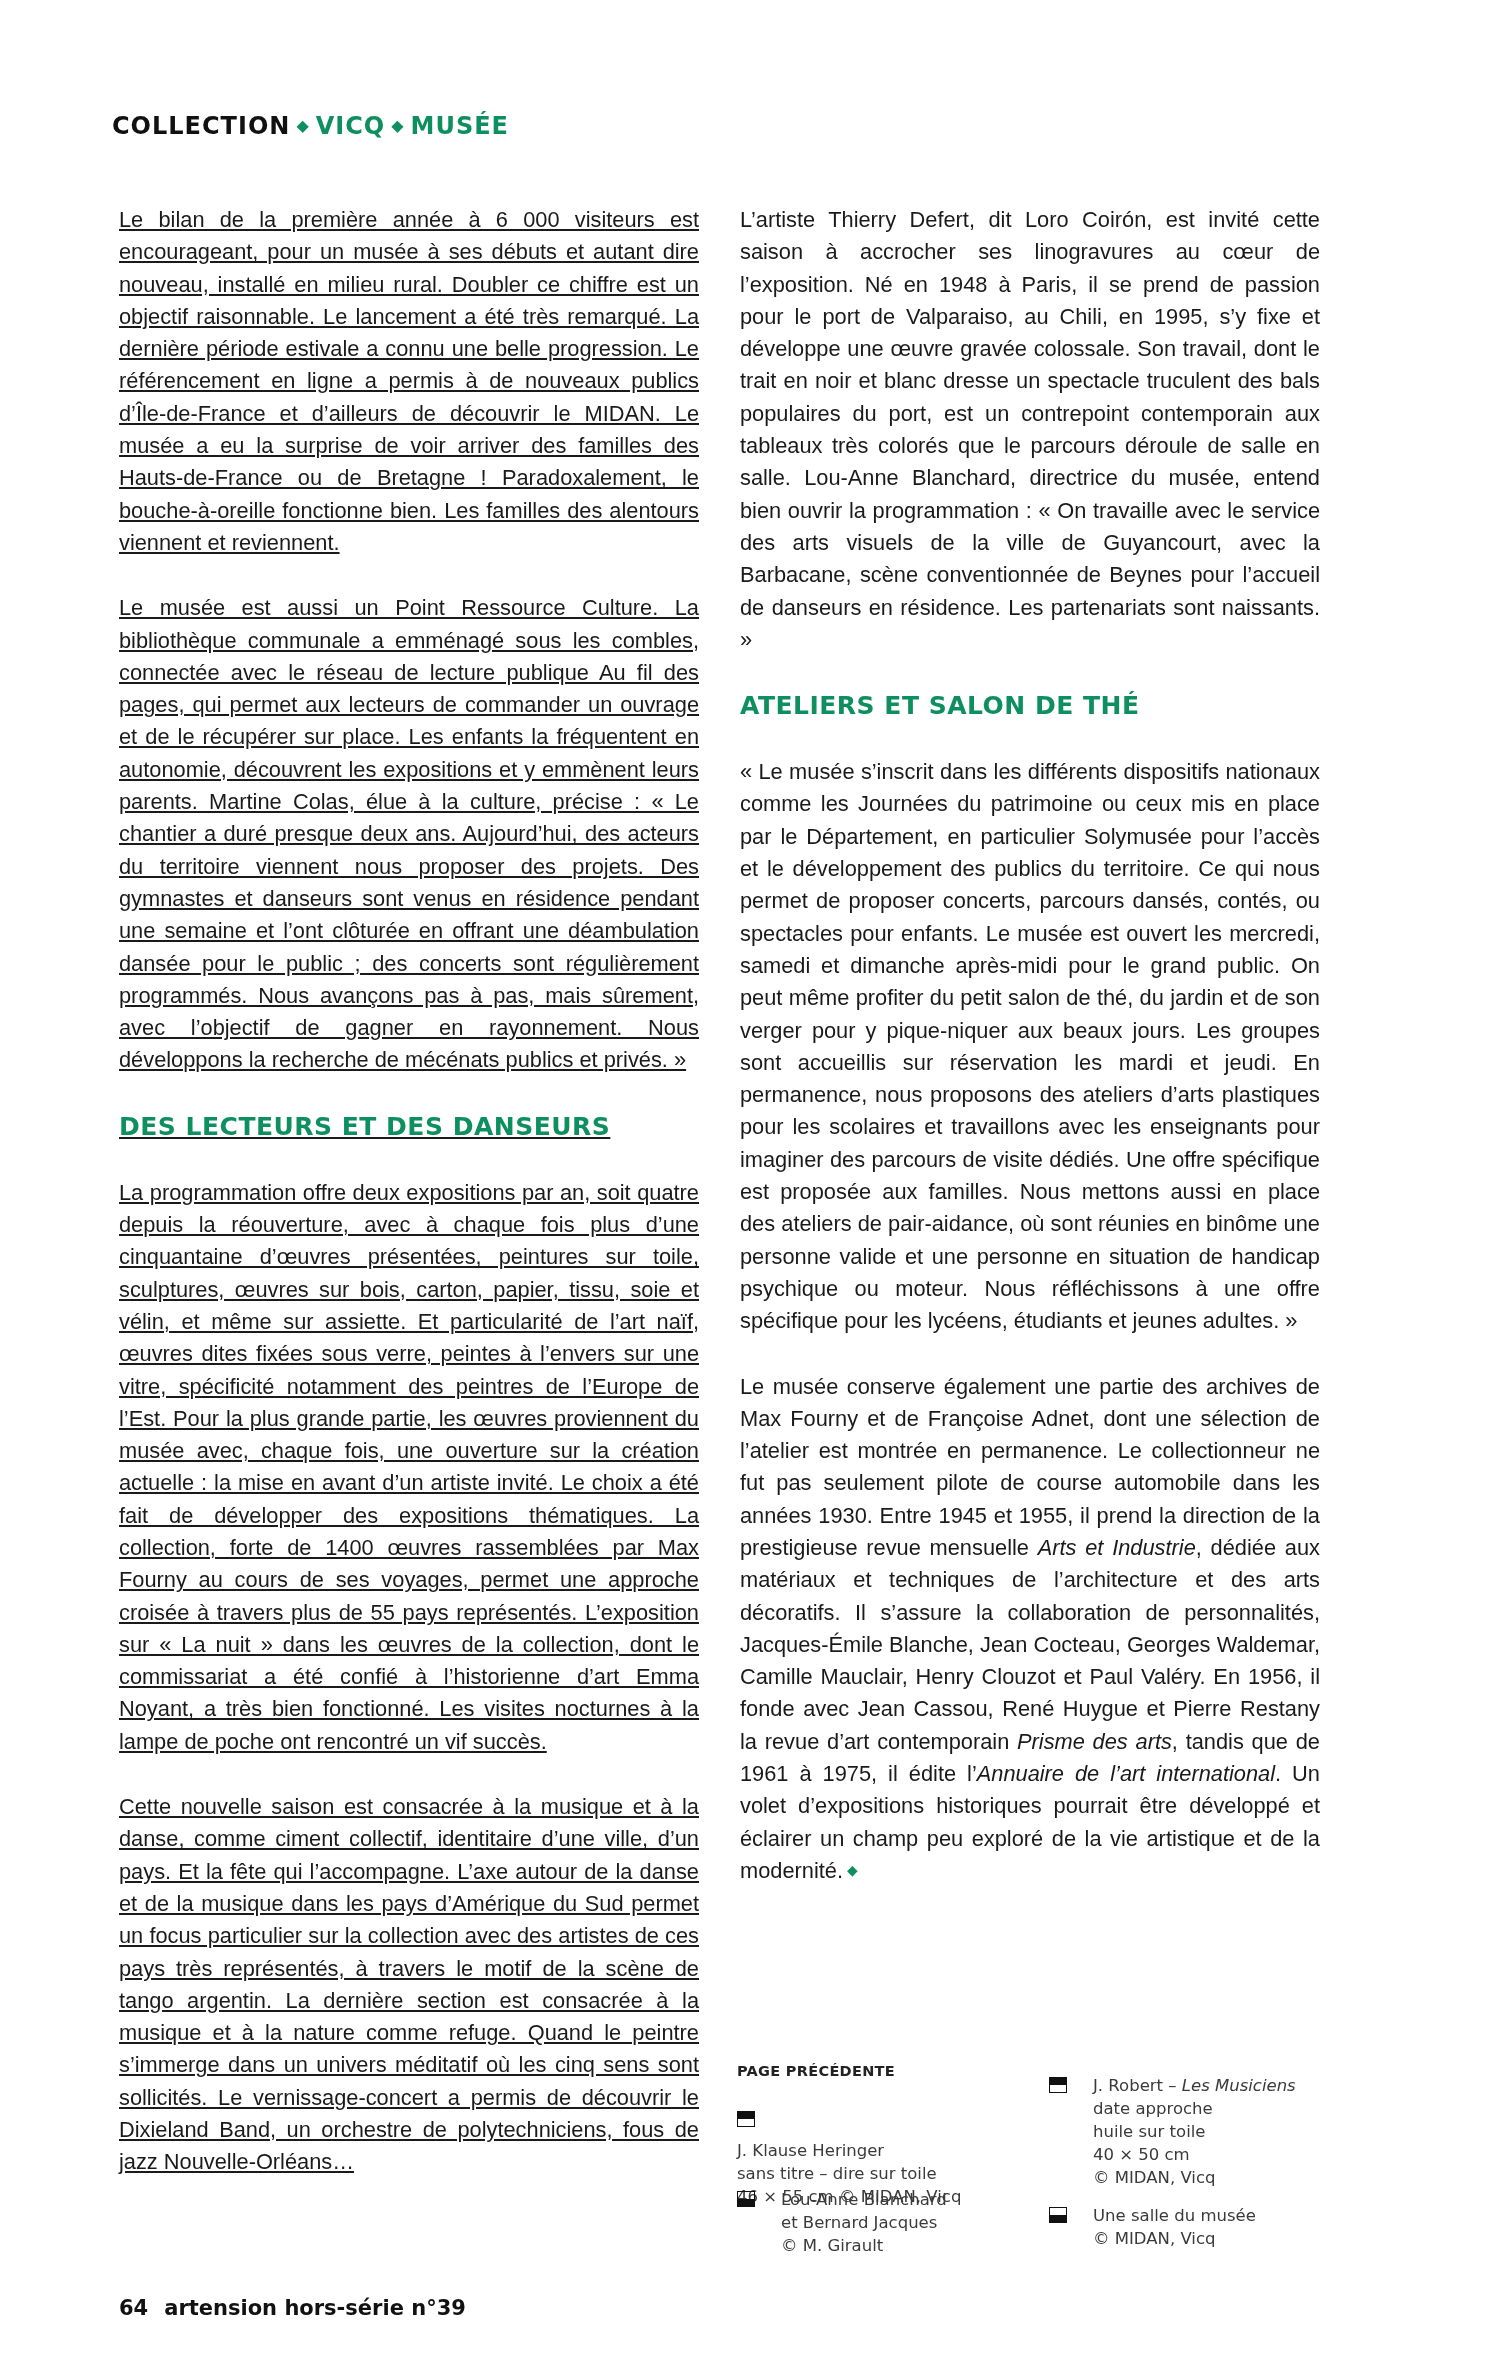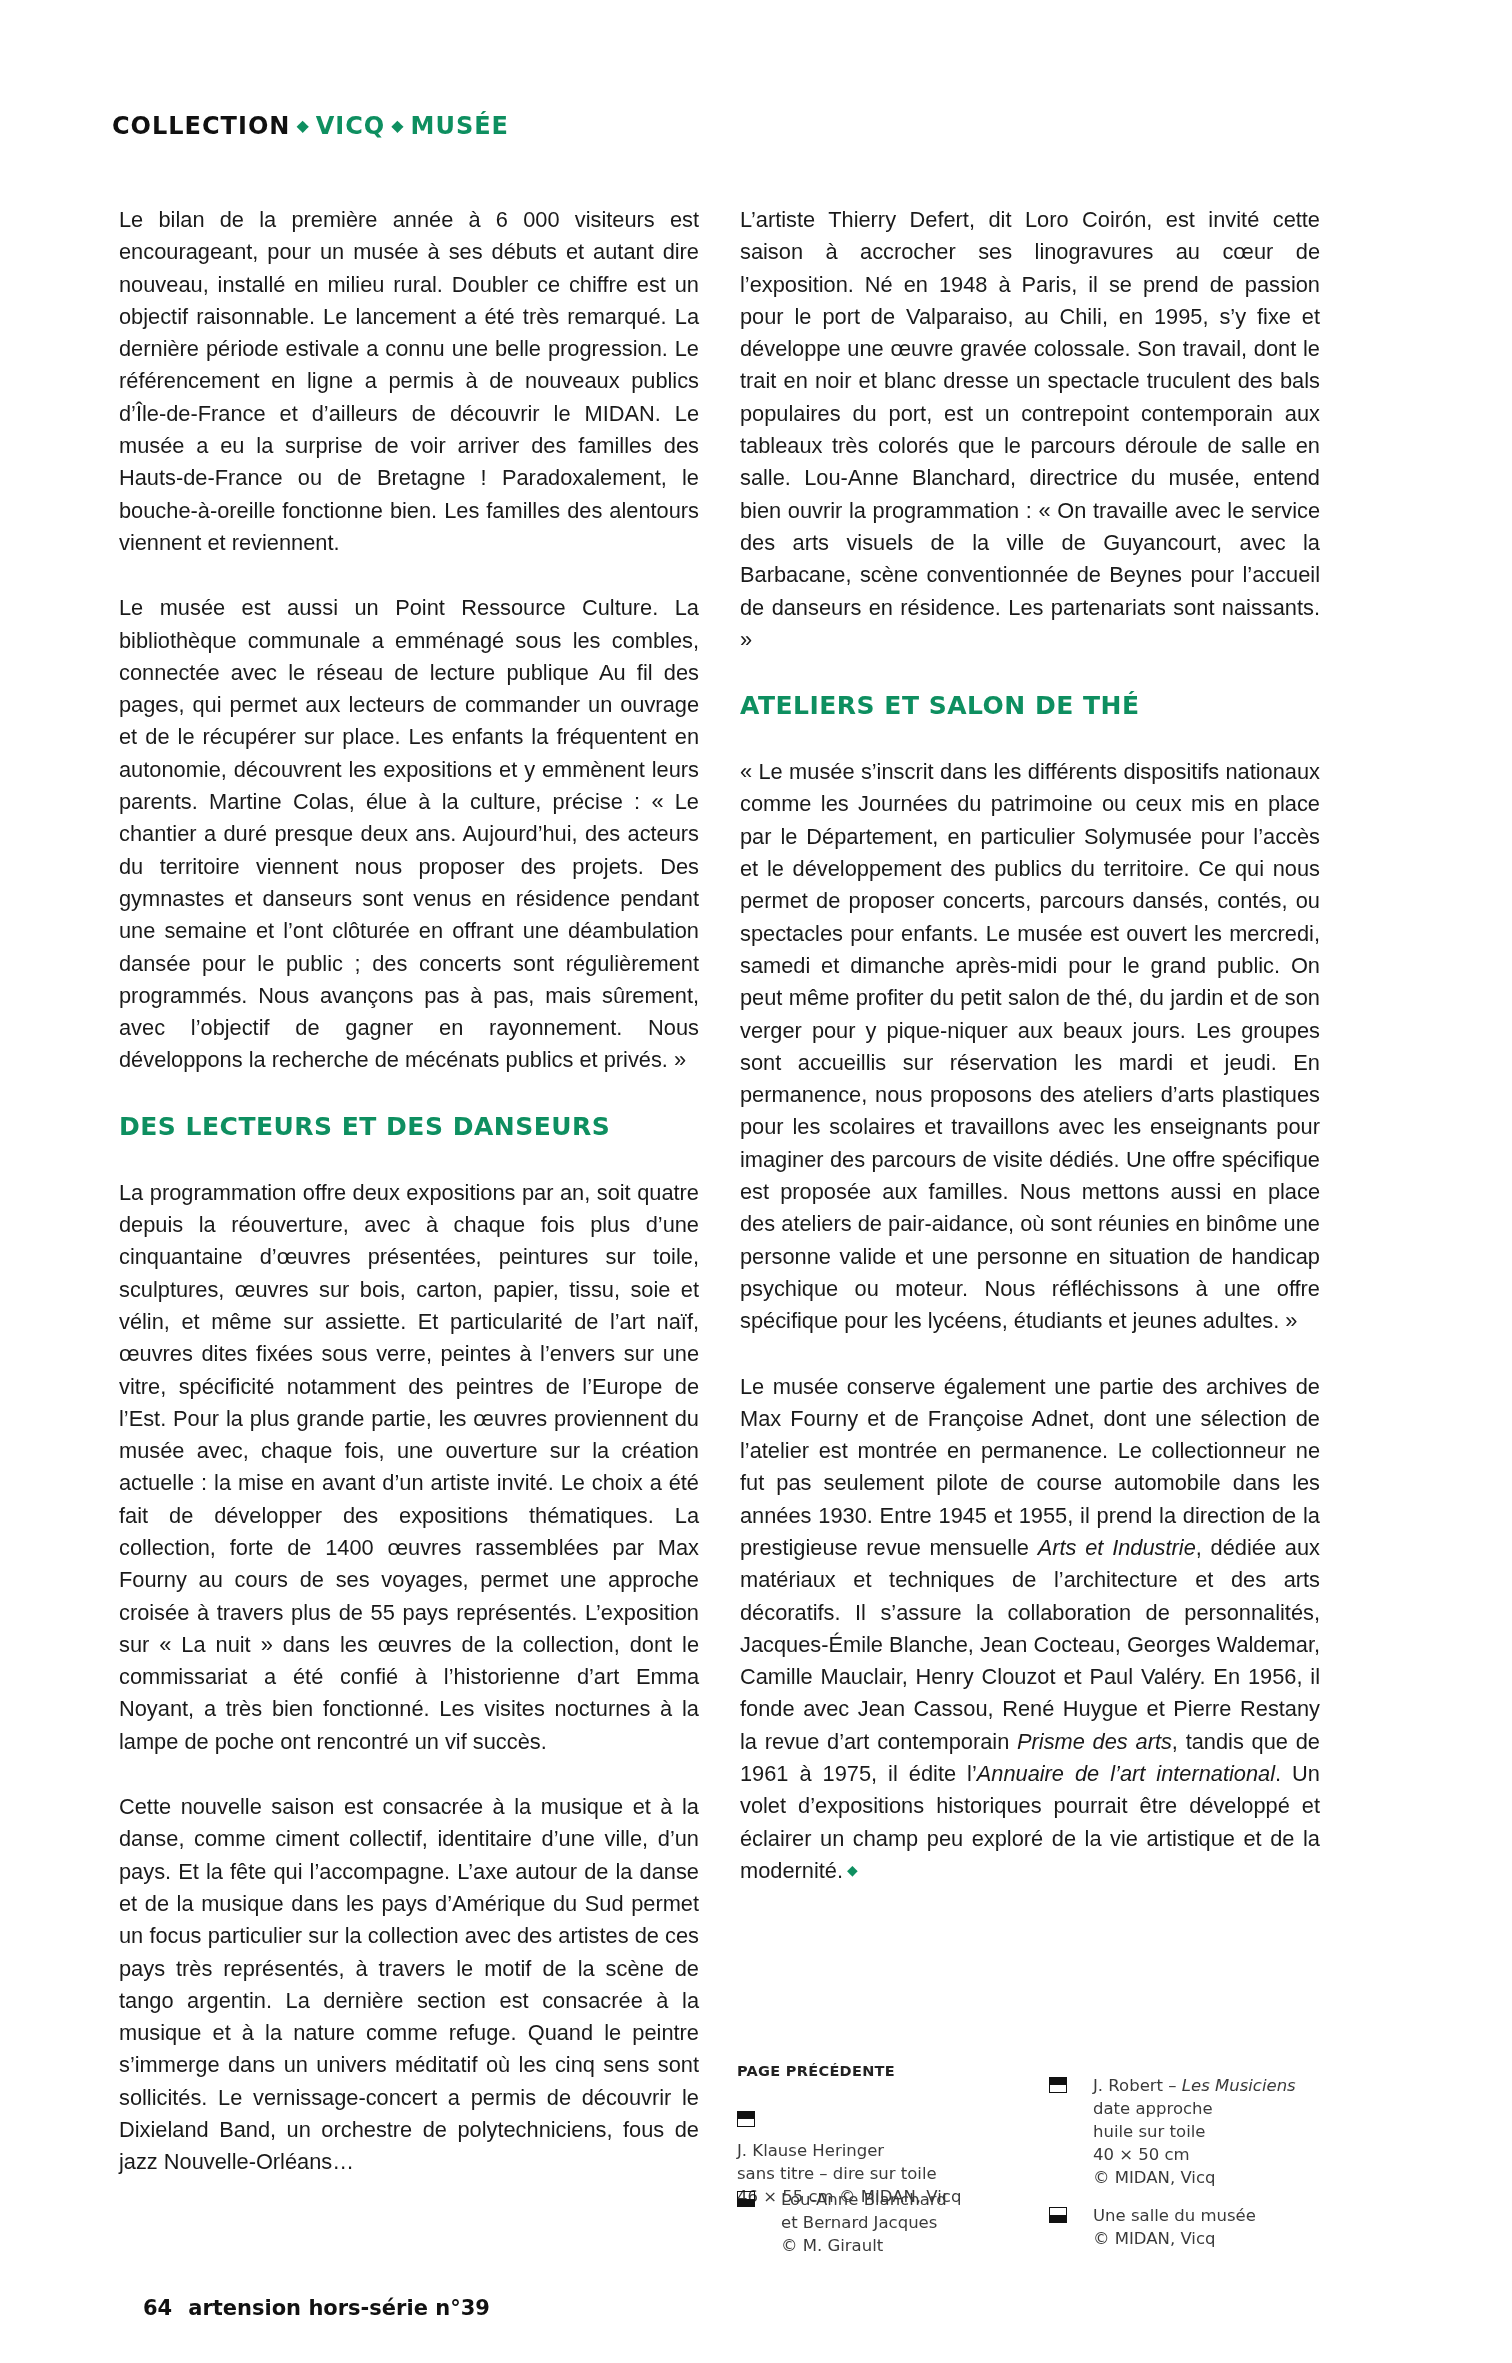--- a/index.html
+++ b/index.html
@@ -5,21 +5,21 @@
   html, body { margin: 0; padding: 0; background: #ffffff; }
   body { width: 1512px; height: 2363px; position: relative; overflow: hidden;
          font-family: "Liberation Sans", "DejaVu Sans", sans-serif; color: #1a1a1a; }
   .kicker { position: absolute; left: 112px; top: 112px; font-weight: 700; font-size: 24px;
             letter-spacing: 1px; font-family: "DejaVu Sans", sans-serif; }
   .kicker .black { color: #111; }
   .kicker .green { color: #0e8f60; }
   .kicker .dia { color: #0e8f60; font-size: 16px; margin: 0 6px; position: relative; top: -3px; }
 
   .col { position: absolute; width: 580px; }
-  .col.left { left: 119px; top: 204px; }
+  .col.left { left: 119px; top: 204px; text-decoration: underline; }
   .col.right { left: 740px; top: 204px; }
 
   p.body { margin: 0; font-size: 21.8px; line-height: 32.3px; text-align: justify;
            hyphens: manual; color: #1a1a1a; }
   p.body + p.body { margin-top: 33px; }
 
   h2.sect { margin: 34px 0 34px 0; font-size: 25px; font-weight: 700; color: #0e8f60;
             letter-spacing: 0.5px; font-family: "DejaVu Sans", sans-serif; line-height: 32px; }
 
   .endmark { color: #0e8f60; font-size: 14px; position: relative; top: -3px; margin-left: 4px; }
@@ -35,21 +35,21 @@
   .cap .ico.top .fill { top: 0; }
   .cap .ico.bottom .fill { bottom: 0; }
   .cap .txt div { white-space: nowrap; font-size: 16.5px; }
   .cap1 { left: 0; top: 48px; flex-direction: column; }
   .cap2 { left: 0; top: 128px; }
   .cap3 { left: 312px; top: 14px; }
   .cap4 { left: 312px; top: 144px; }
 
   .footer { position: absolute; left: 119px; top: 2296px; font-weight: 700; font-size: 21px;
             color: #111; font-family: "DejaVu Sans", sans-serif; }
-  .footer .pnum { margin-right: 16px; margin-left: 24px; }
+  .footer .pnum { margin-right: 16px; }
 </style>
 </head>
 <body>
 
 <div class="kicker">
   <span class="black">COLLECTION</span><span class="dia">◆</span><span class="green">VICQ</span><span class="dia">◆</span><span class="green">MUSÉE</span>
 </div>
 
 <div class="col left">
   <p class="body">Le bilan de la première année à 6 000 visiteurs est encourageant, pour un musée à ses débuts et autant dire nouveau, installé en milieu rural. Doubler ce chiffre est un objectif raisonnable. Le lancement a été très remarqué. La dernière période estivale a connu une belle progression. Le référencement en ligne a permis à de nouveaux publics d’Île-de-France et d’ailleurs de découvrir le MIDAN. Le musée a eu la surprise de voir arriver des familles des Hauts-de-France ou de Bretagne ! Paradoxalement, le bouche-à-oreille fonctionne bien. Les familles des alentours viennent et reviennent.</p>

